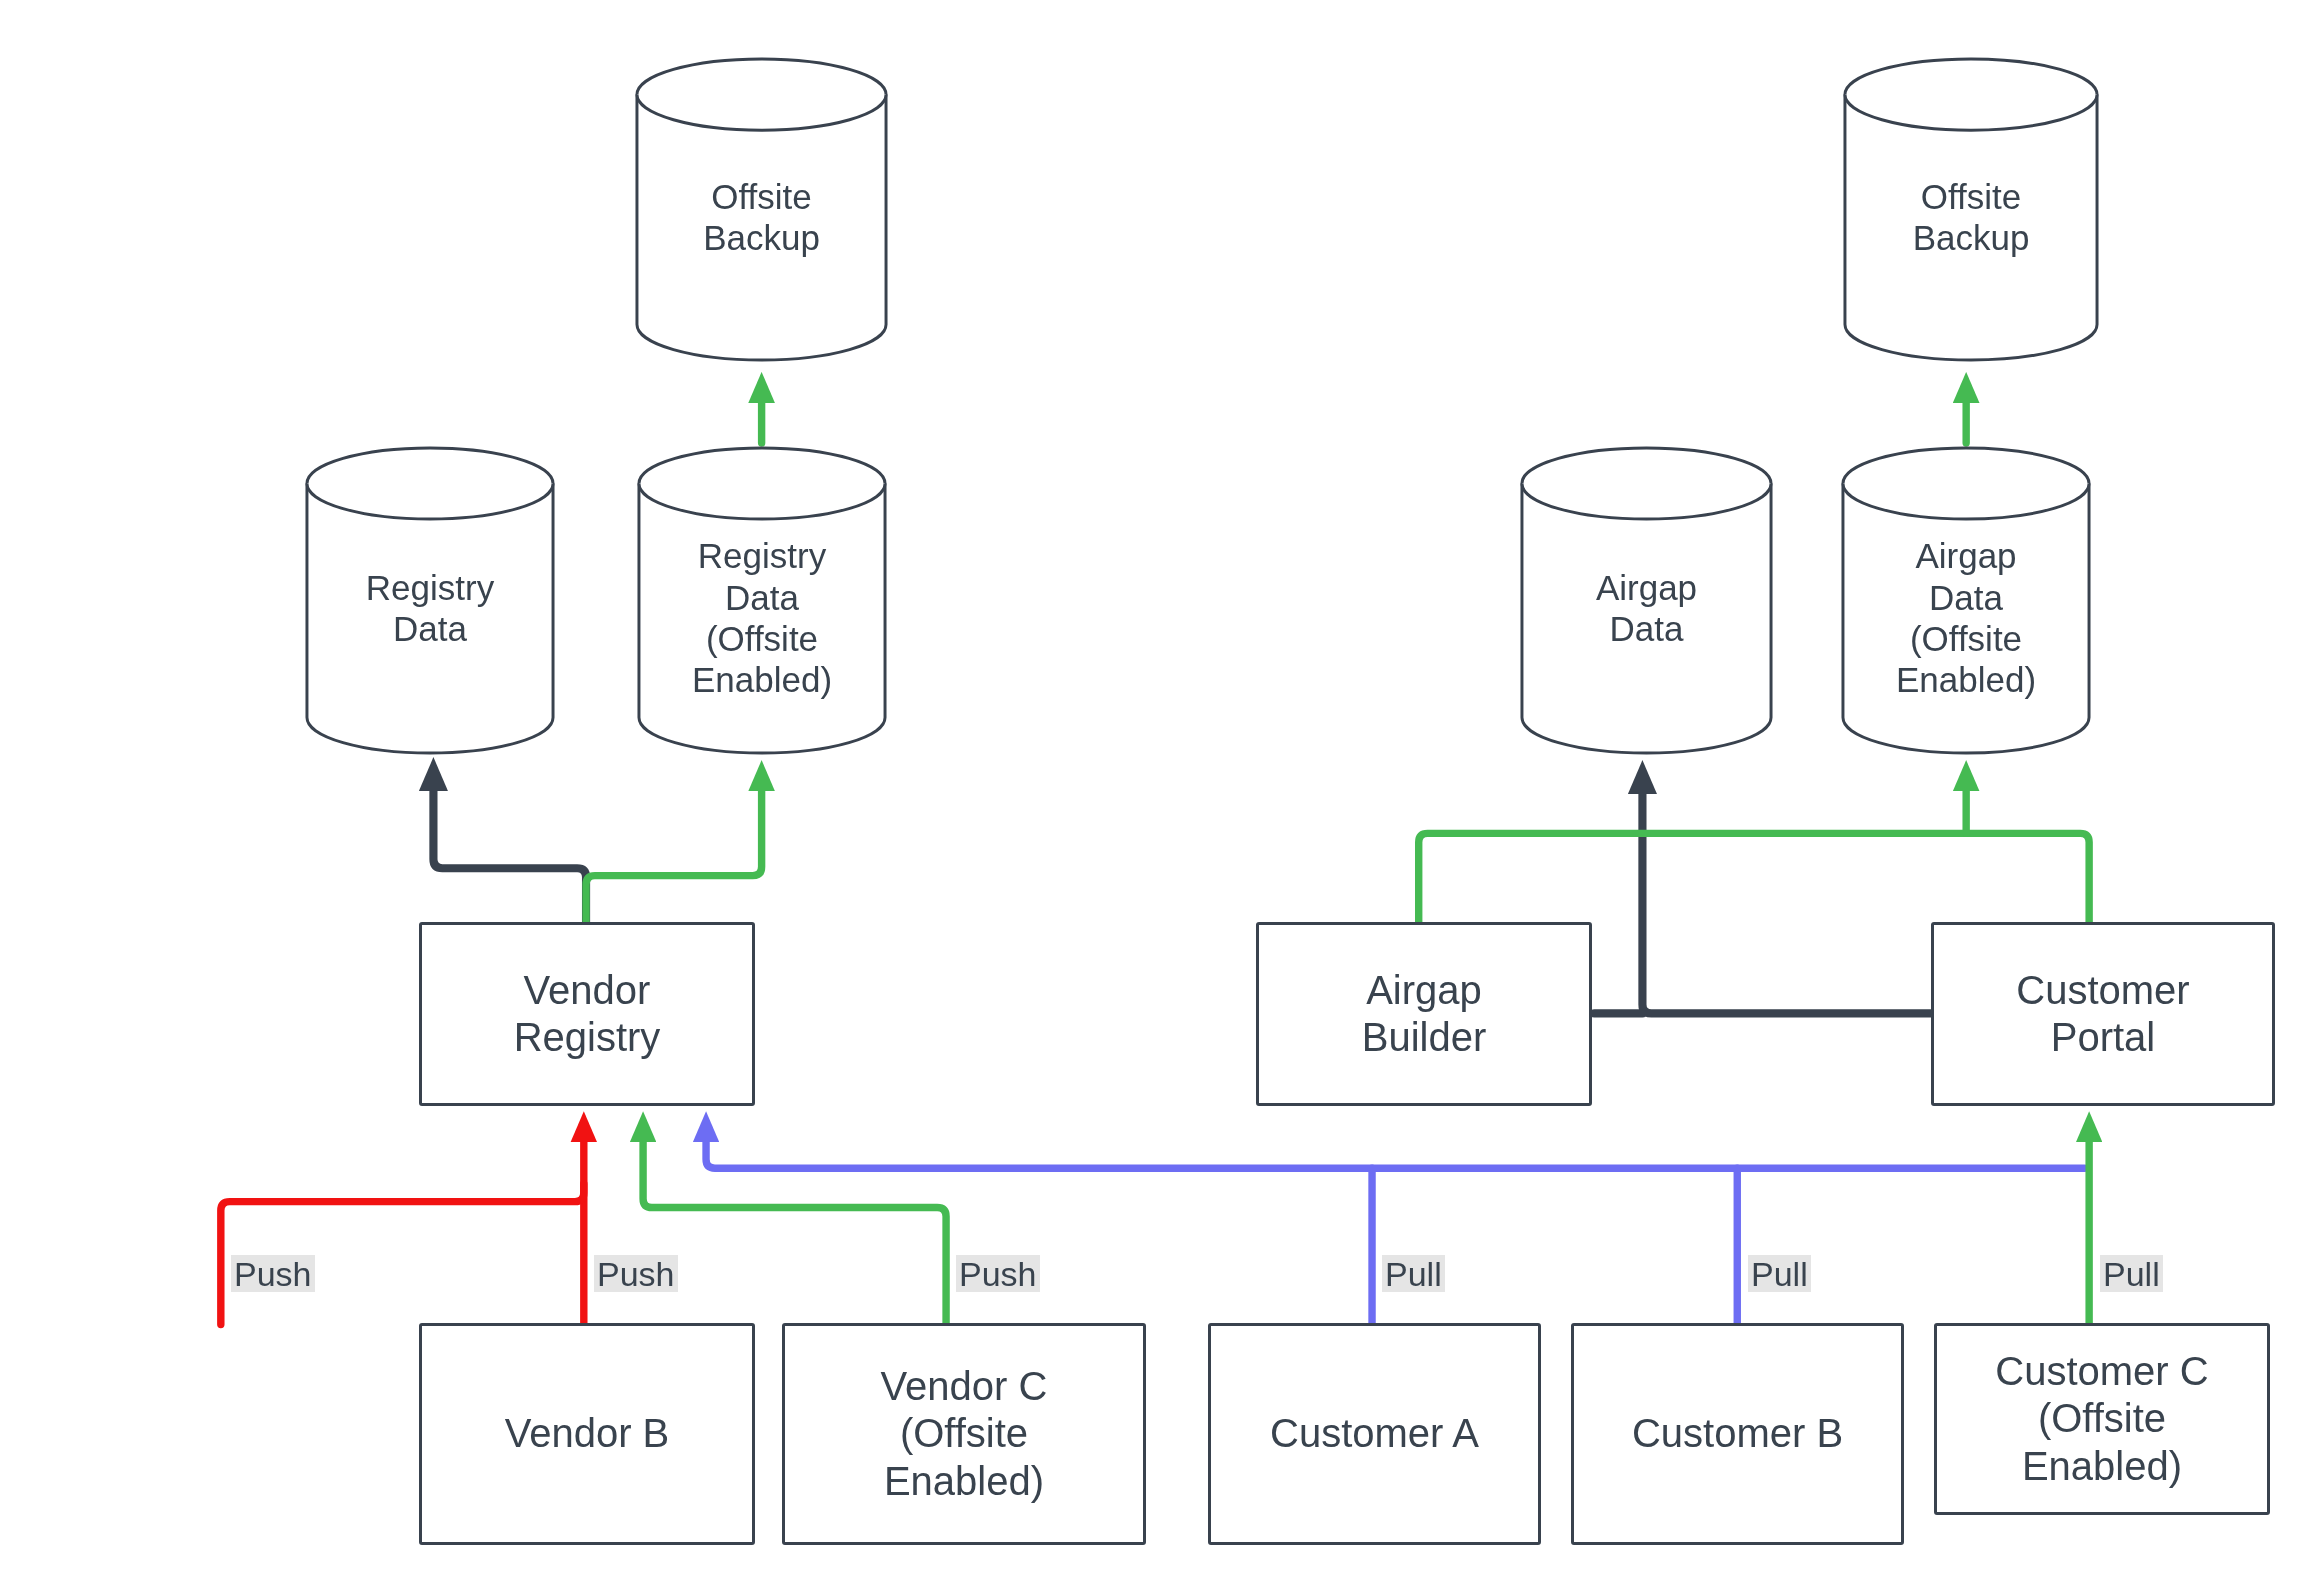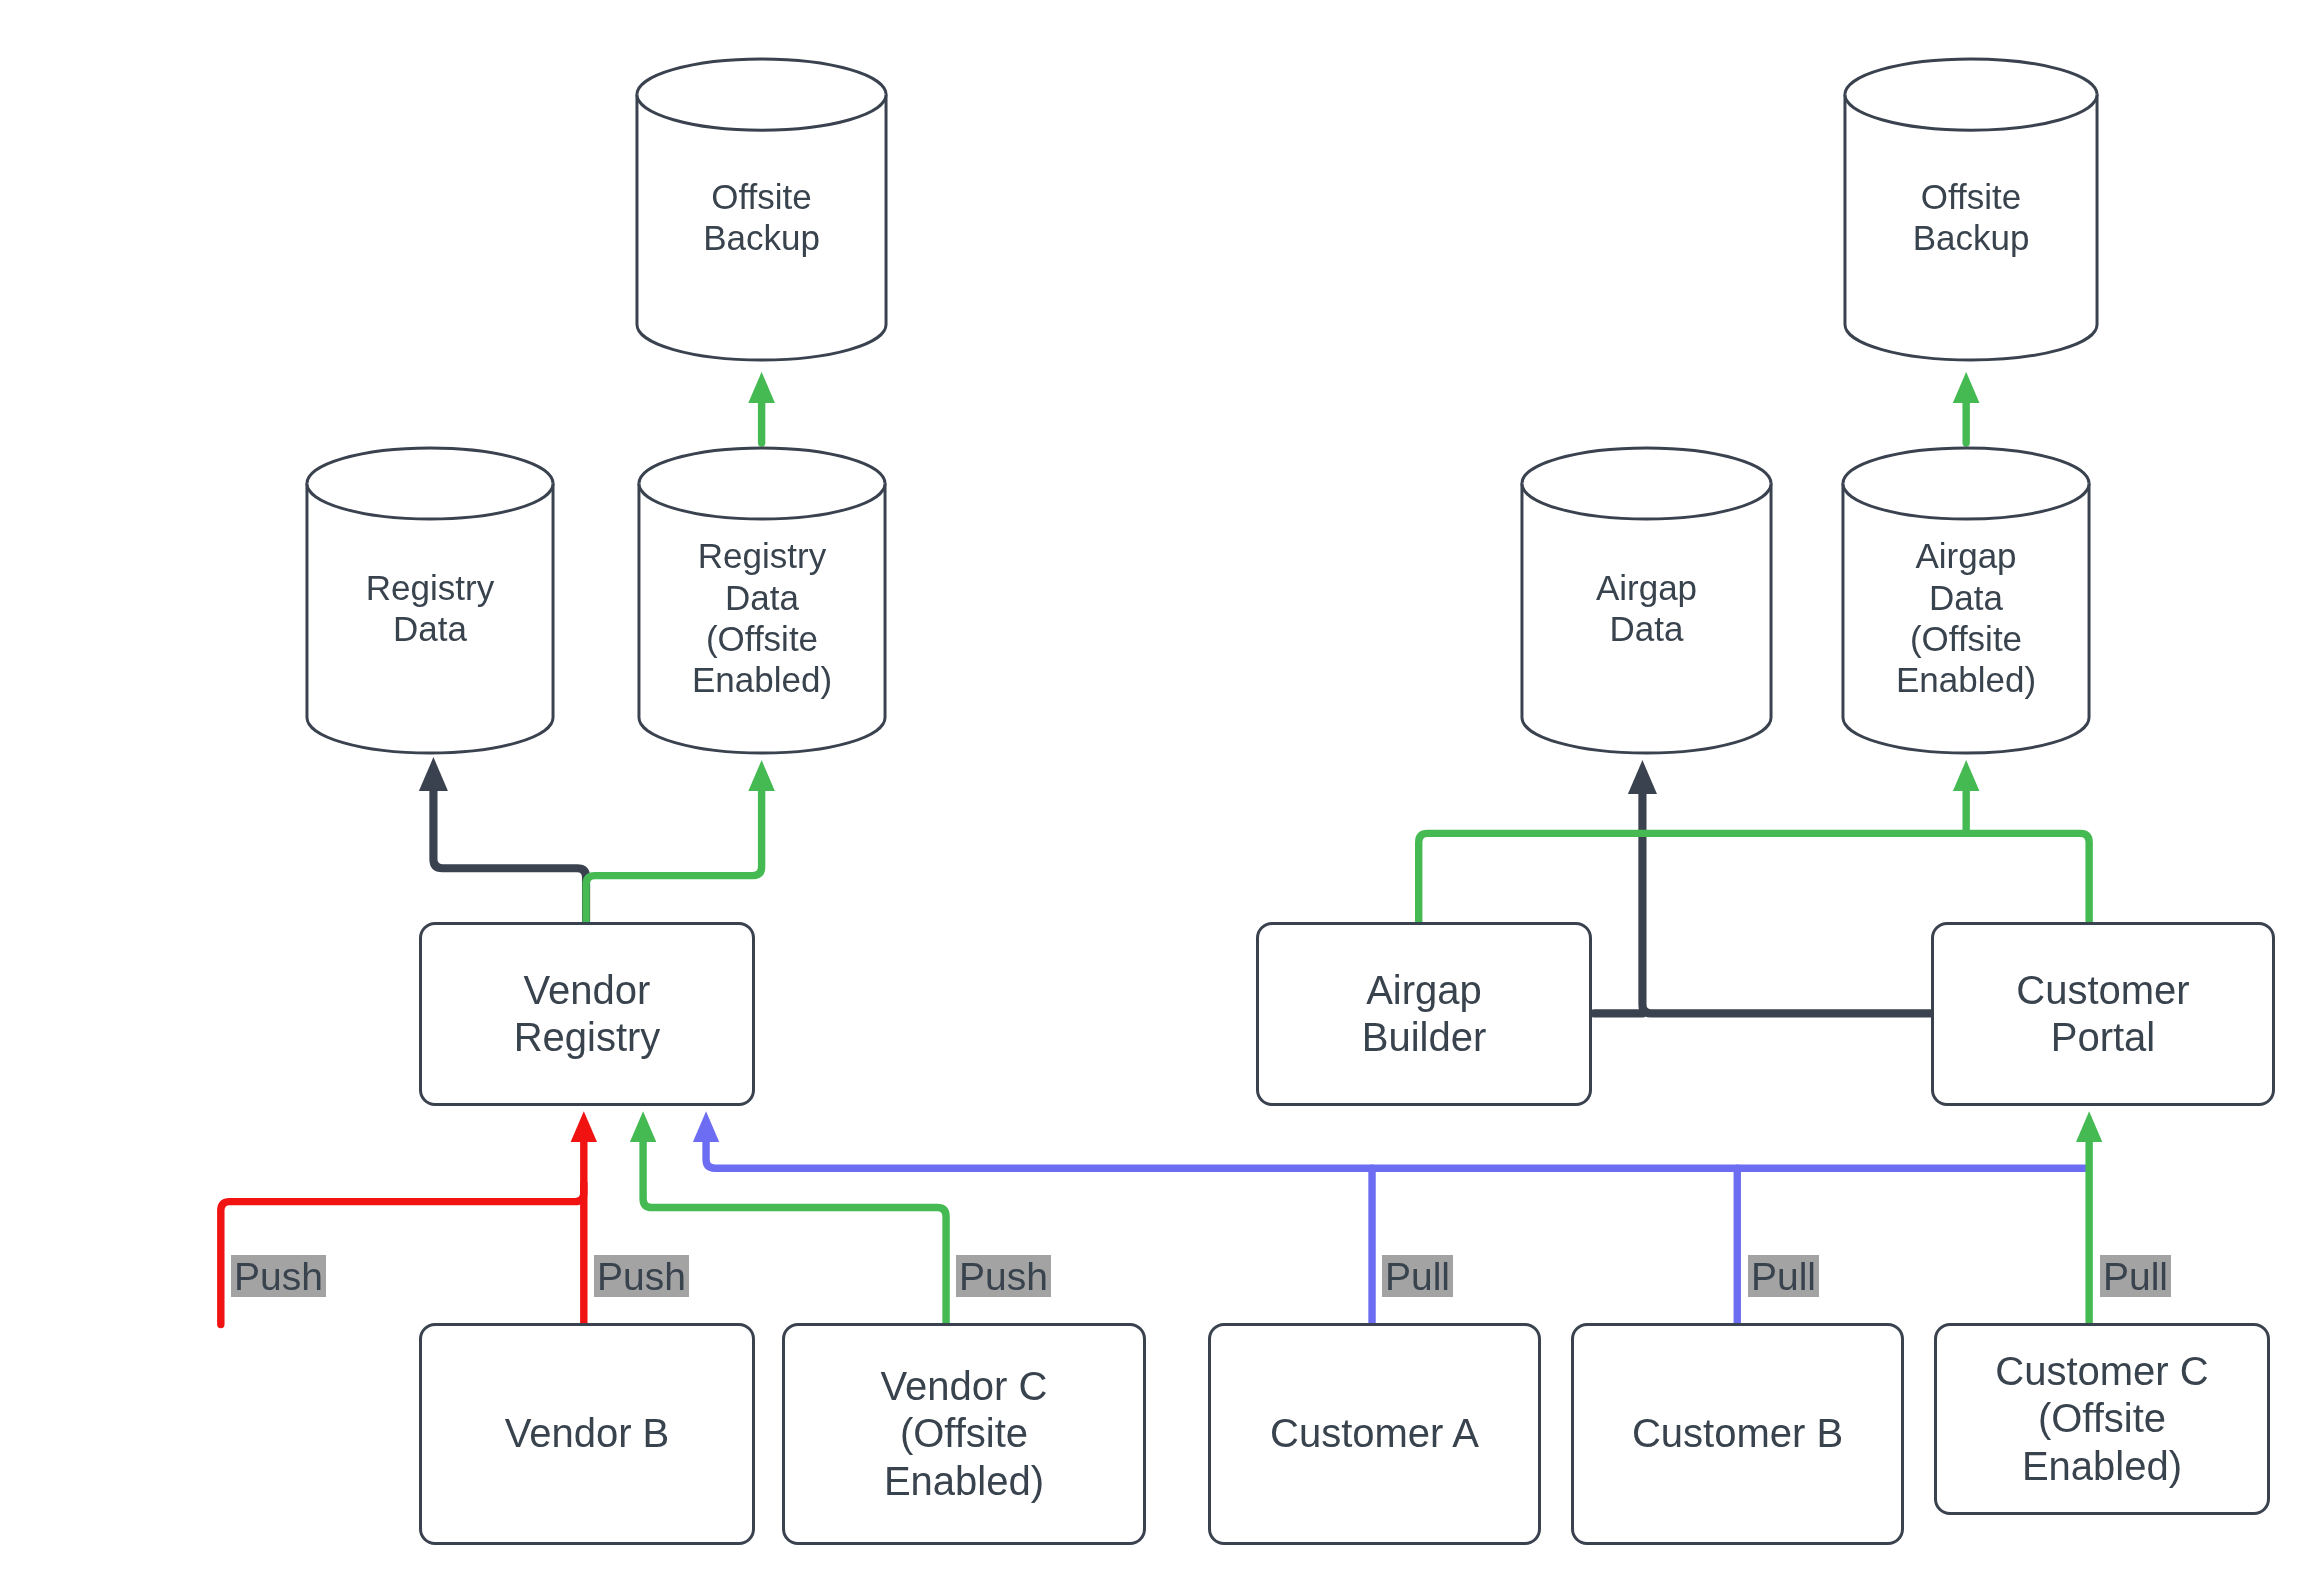--- a/index.html
+++ b/index.html
@@ -4,32 +4,32 @@
 <style>
   html,body{margin:0;padding:0;background:#ffffff;}
   #canvas{
     position:relative;width:2307px;height:1592px;background:#ffffff;
     font-family:"Liberation Sans","DejaVu Sans",sans-serif;color:var(--c-text,#39434E);
     overflow:hidden;
   }
   #edges{position:absolute;left:0;top:0;width:2307px;height:1592px;}
   .node{
     position:absolute;box-sizing:border-box;border:3px solid var(--c-dark,#39424E);
-    border-radius:16px;background:#ffffff;display:flex;align-items:center;justify-content:center;
+    border-radius:3px;background:#ffffff;display:flex;align-items:center;justify-content:center;
     text-align:center;font-size:40px;line-height:1.18;white-space:pre-line;
   }
   .cyl{position:absolute;}
   .cyl svg{position:absolute;left:0;top:0;width:100%;height:100%;}
   .cyl-label{
     position:absolute;left:0;right:0;top:30px;bottom:15px;
     display:flex;align-items:center;justify-content:center;text-align:center;
     font-size:35px;line-height:1.18;white-space:pre-line;
   }
   .edge-label{
-    position:absolute;font-size:39px;line-height:1;background:#a3a3a3;padding:1.5px 3px;
+    position:absolute;font-size:34px;line-height:1;background:#e5e5e5;padding:1.5px 3px;
     white-space:nowrap;
   }
   .edge{fill:none;stroke-linejoin:round;stroke-linecap:round;}
   .e-dark {stroke:var(--c-dark,#39424E);stroke-width:11px;}
   .e-green{stroke:var(--c-green,#45BA52);stroke-width:10px;}
   .e-red  {stroke:var(--c-red,#F11212);stroke-width:10px;}
   .e-blue {stroke:var(--c-blue,#6D6DF3);stroke-width:10px;}
   .cyl-shape{fill:#ffffff;stroke:var(--c-dark,#39424E);stroke-width:4px;}
 </style>
 </head>

